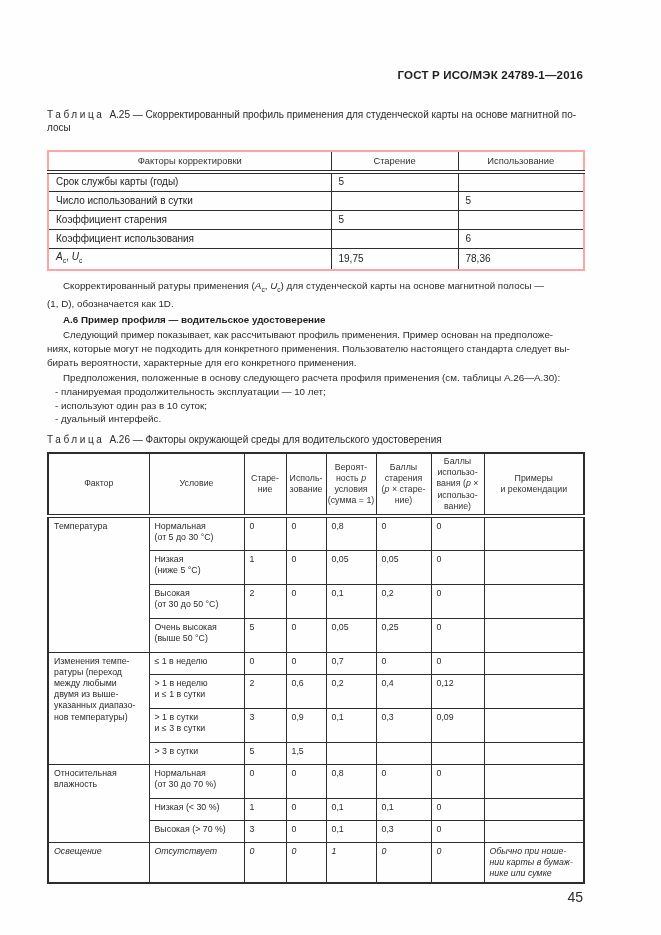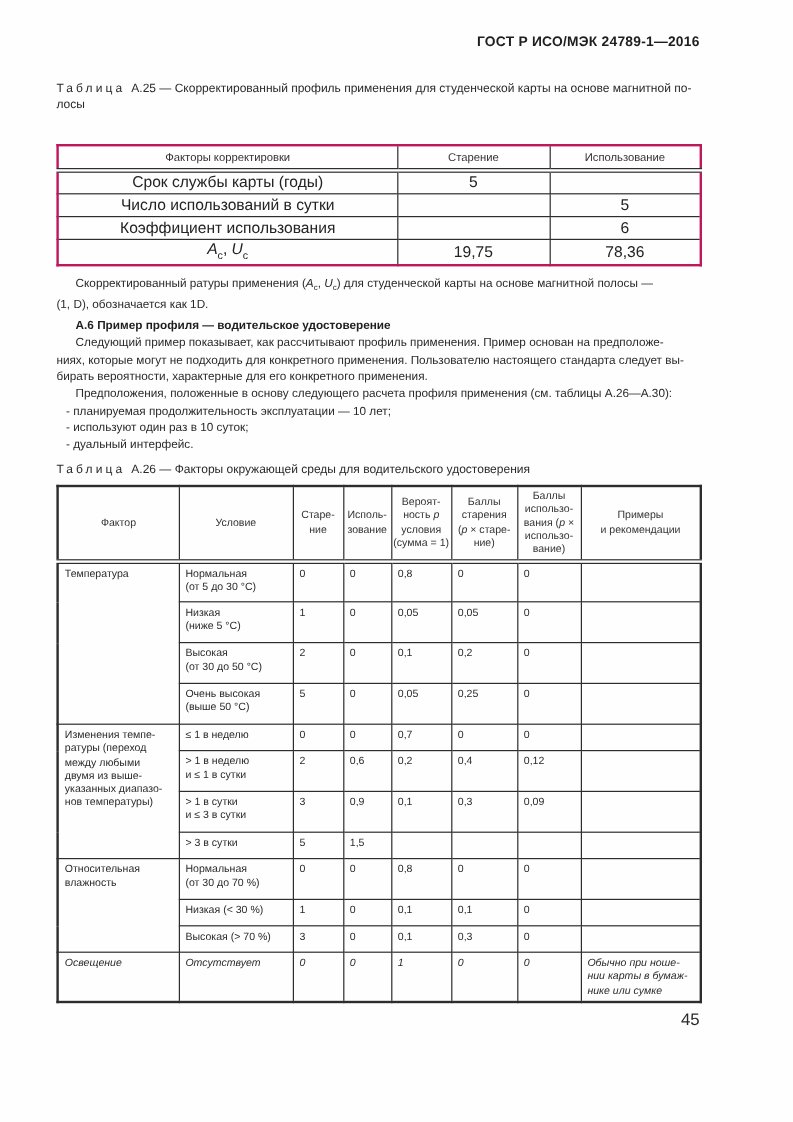--- a/index.html
+++ b/index.html
@@ -3,34 +3,34 @@
 <meta charset="utf-8">
 <style>
   html,body { margin:0; padding:0; background:#ffffff; }
   .page {
     position:relative; width:661px; height:935px; background:#fefefe;
     font-family:"Liberation Sans", sans-serif; color:#232323; overflow:hidden;
   }
   .content { position:absolute; left:47px; top:0; width:536px; }
 
   .doc-header {
-    margin-top:28px; text-align:right; font-weight:bold;
+    margin-top:68px; text-align:right; font-weight:bold;
     font-size:11.5px; line-height:14px; letter-spacing:0.2px; color:#1e1e1e;
   }
 
   .caption { font-size:10px; line-height:13px; white-space:pre-line; color:#2a2a2a; }
   .caption-a25 { margin-top:26px; }
   .caption-a26 { margin-top:7px; }
   .caption .spaced { letter-spacing:2.6px; margin-right:5px; }
 
   table { border-collapse:collapse; table-layout:fixed; width:536px; }
-  .t25 { margin-top:26px; border:2px solid #be185d; }
+  .t25 { margin-top:16px; border:2px solid #fca5a5; }
   .t25 th, .t25 td {
-    border:1px solid #2d2d2d; font-size:13px; line-height:12px;
-    padding:2px 7px; text-align:center; vertical-align:middle; font-weight:normal;
+    border:1px solid #2d2d2d; font-size:10px; line-height:12px;
+    padding:2px 7px; text-align:left; vertical-align:middle; font-weight:normal;
   }
   .t25 thead th { text-align:center; border-bottom:4px double #2d2d2d; font-size:9.4px; color:#333; }
   .t25 tr { height:19px; }
   .t25 thead tr { height:21px; }
 
   .t26 { margin-top:6px; border:2px solid #2d2d2d; }
   .t26 th, .t26 td {
     border:1px solid #2d2d2d; font-size:8.8px; line-height:11.2px;
     padding:3px 5px; text-align:left; vertical-align:top;
     font-weight:normal; white-space:pre-line; color:#2a2a2a;
@@ -87,20 +87,25 @@
       <tbody>
         <tr>
           <td>Срок службы карты (годы)</td>
           <td>5</td>
           <td></td>
         </tr>
         <tr>
           <td>Число использований в сутки</td>
           <td></td>
           <td>5</td>
+        </tr>
+        <tr>
+          <td>Коэффициент старения</td>
+          <td>5</td>
+          <td></td>
         </tr>
         <tr>
           <td>Коэффициент использования</td>
           <td></td>
           <td>6</td>
         </tr>
         <tr>
           <td><i>A</i><sub>с</sub><span>, </span><i>U</i><sub>с</sub></td>
           <td>19,75</td>
           <td>78,36</td>

